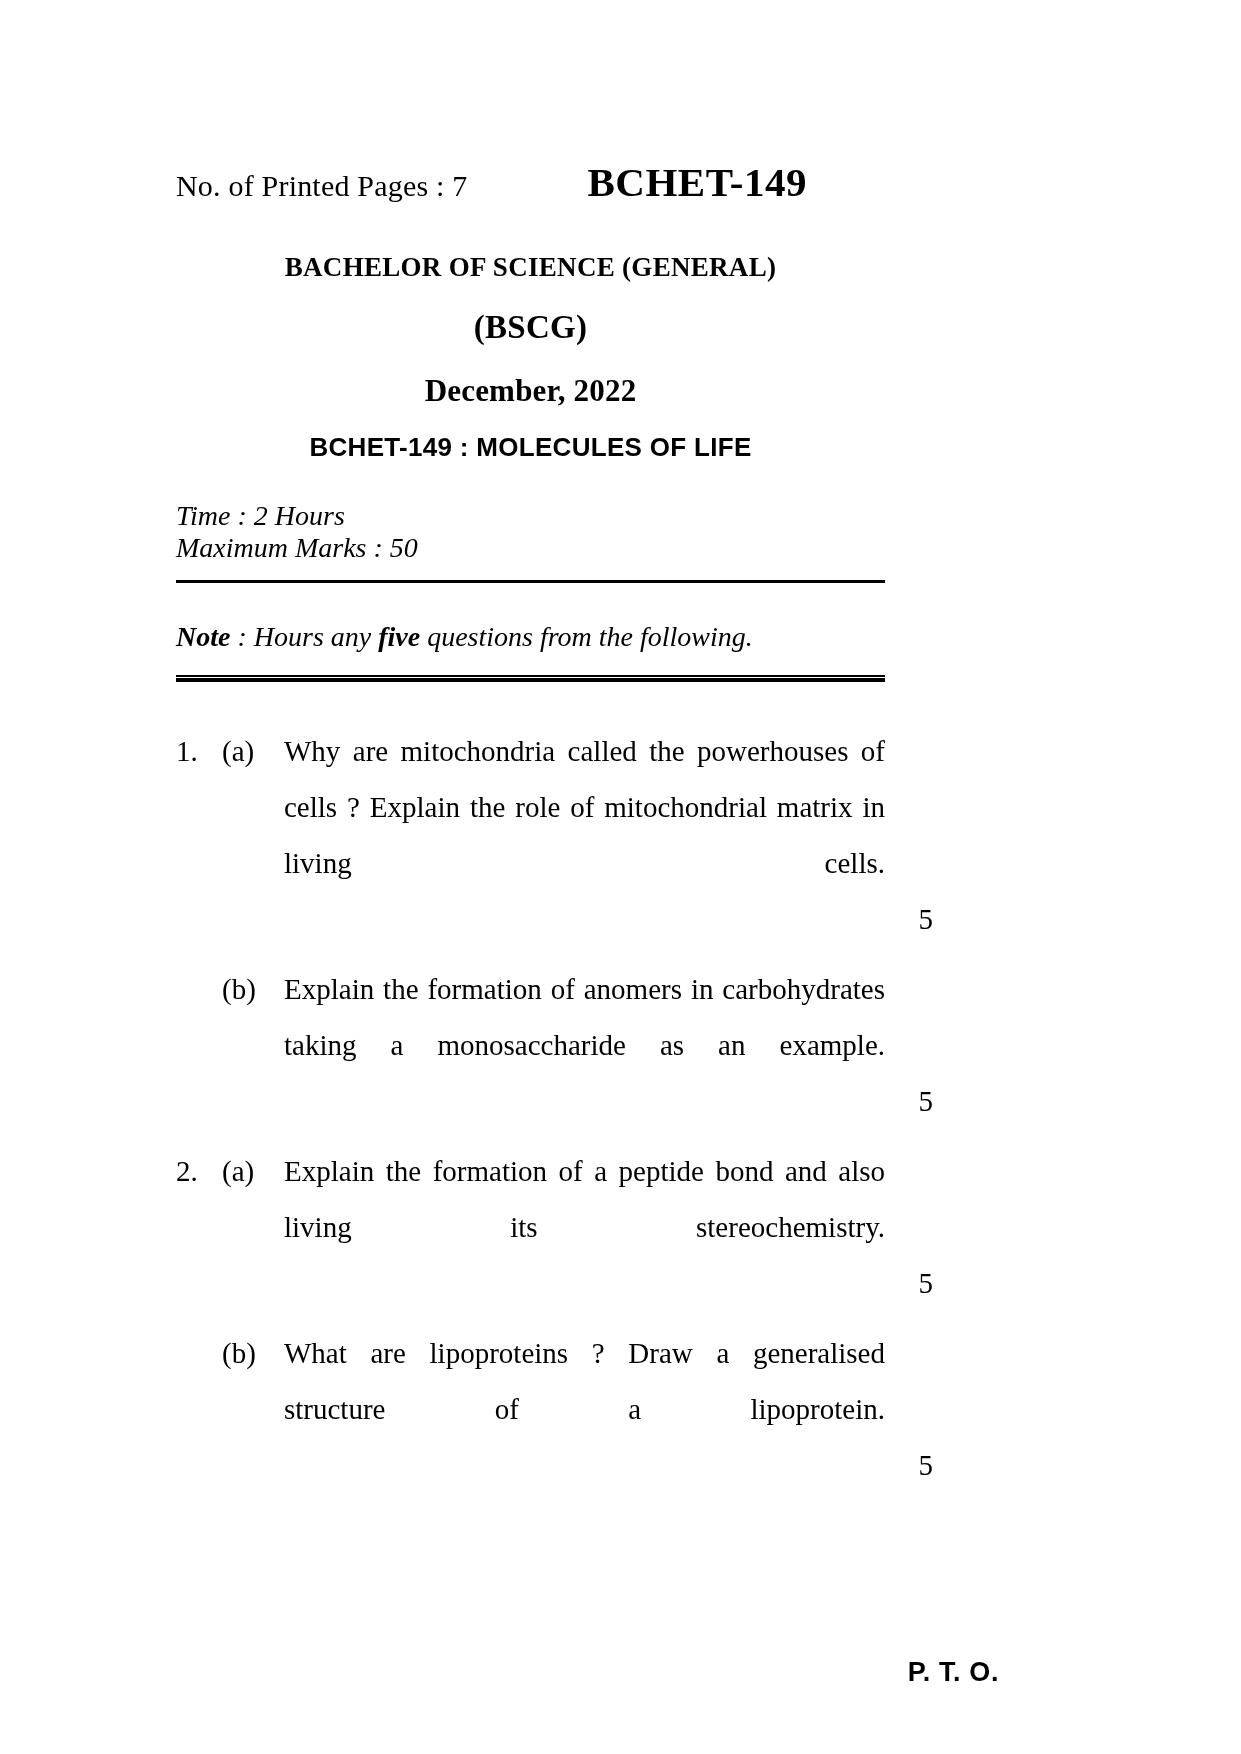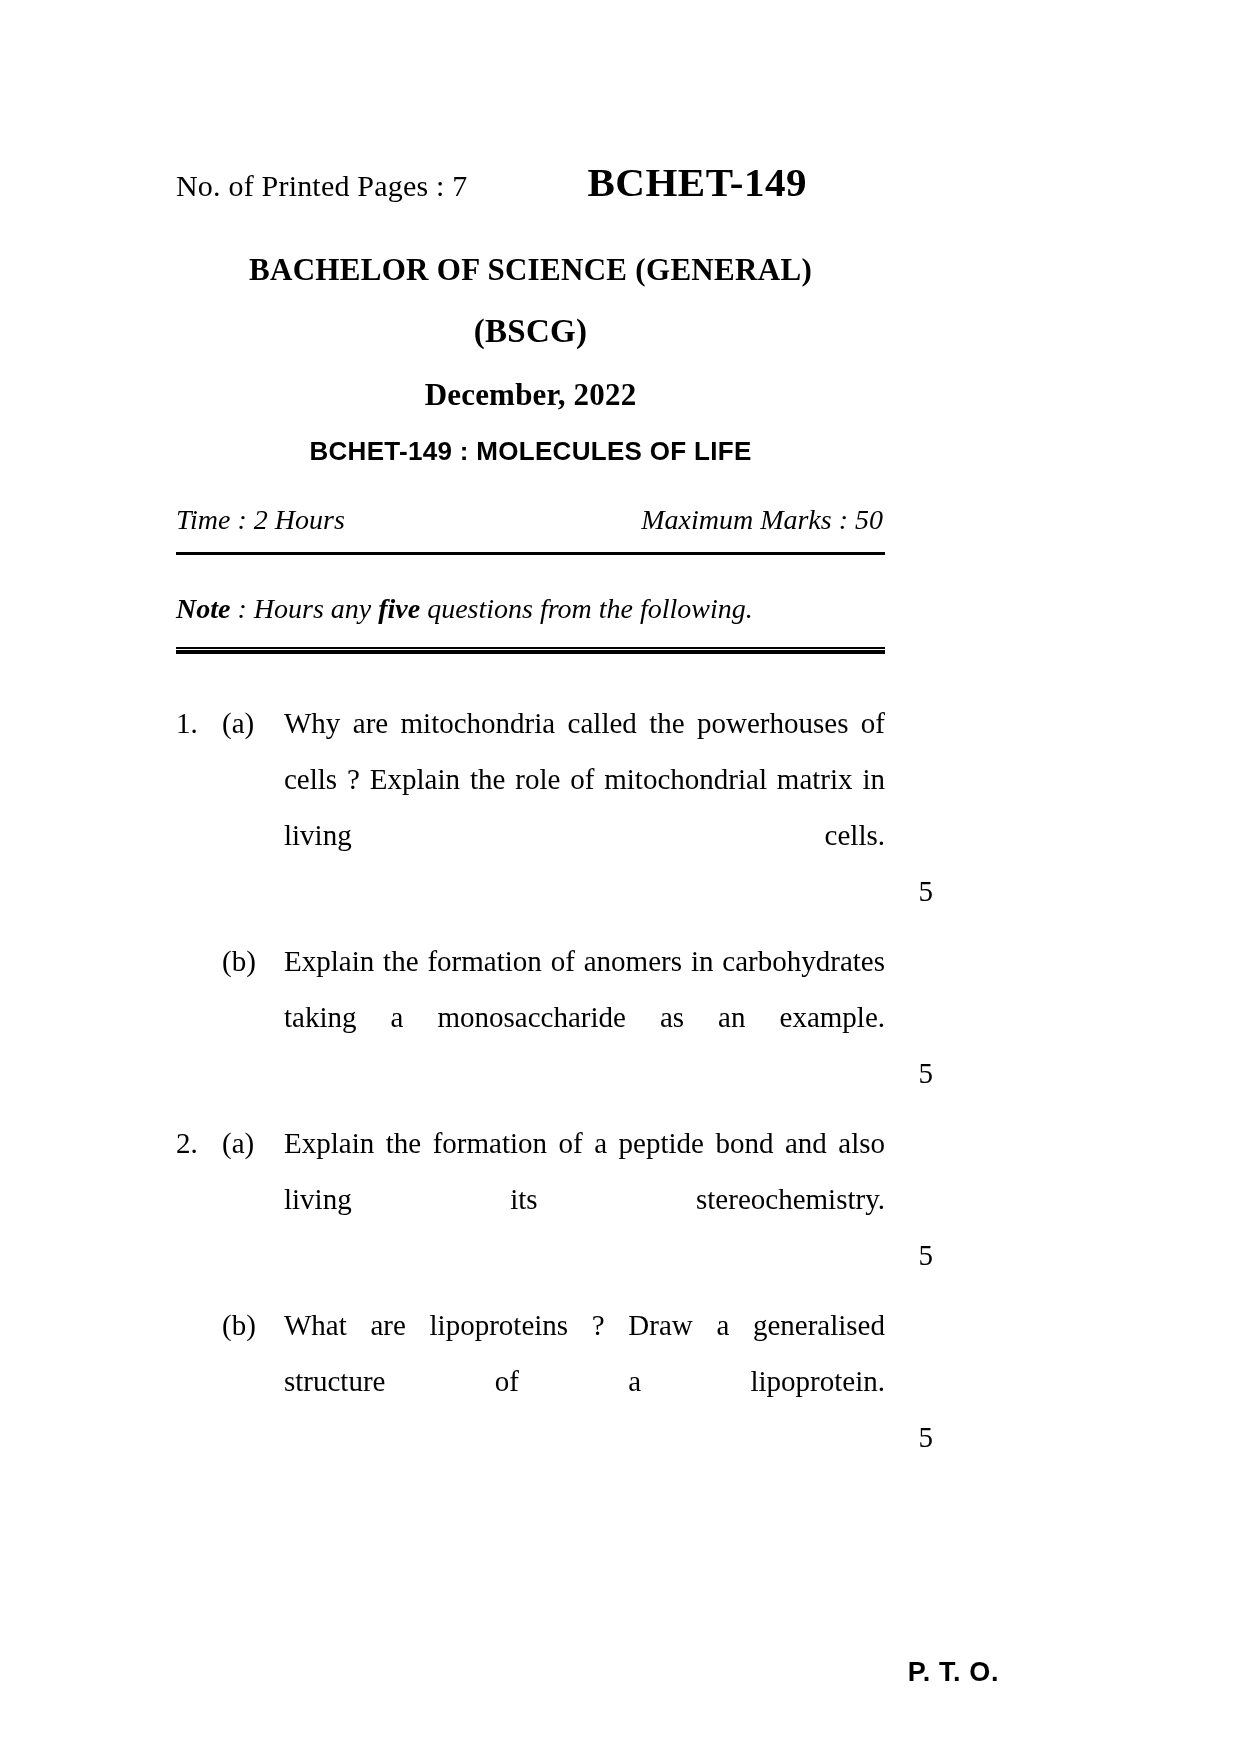--- a/index.html
+++ b/index.html
@@ -43,21 +43,21 @@
     margin-left: 120px;
     white-space: nowrap;
   }
 
   
   .title-block {
     text-align: center;
     margin-top: 38px;
   }
   .prog-title {
-    font-size: 31px;
+    font-size: 27px;
     font-weight: bold;
     letter-spacing: 0.3px;
     line-height: 1.0;
     margin-bottom: 30px;
   }
   .prog-abbrev {
     font-size: 33px;
     font-weight: bold;
     letter-spacing: 0.3px;
     line-height: 1.0;
@@ -87,20 +87,21 @@
 
   
   .time-marks {
     display: flex;
     justify-content: space-between;
     align-items: baseline;
     font-style: italic;
     font-size: 28px;
     margin-top: 40px;
     padding-right: 2px;
+    flex-direction: column;
   }
   .time-marks span { white-space: nowrap; }
 
   .rule-single {
     border: 0;
     border-top: 3px solid #000;
     margin: 16px 0 0 0;
     width: 100%;
   }
 

